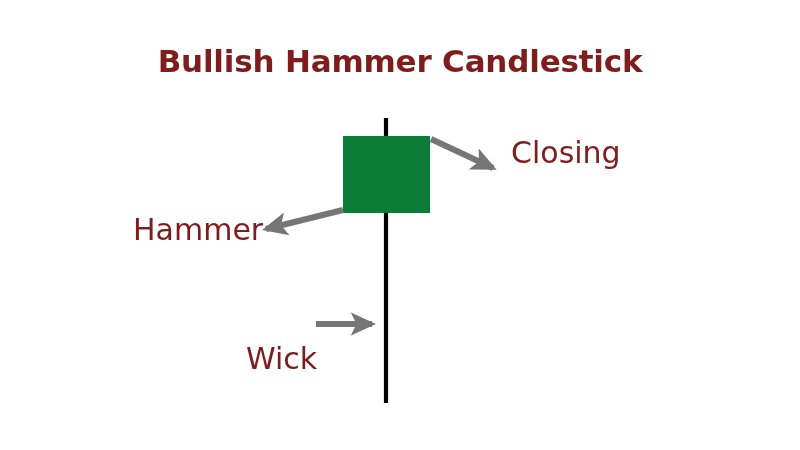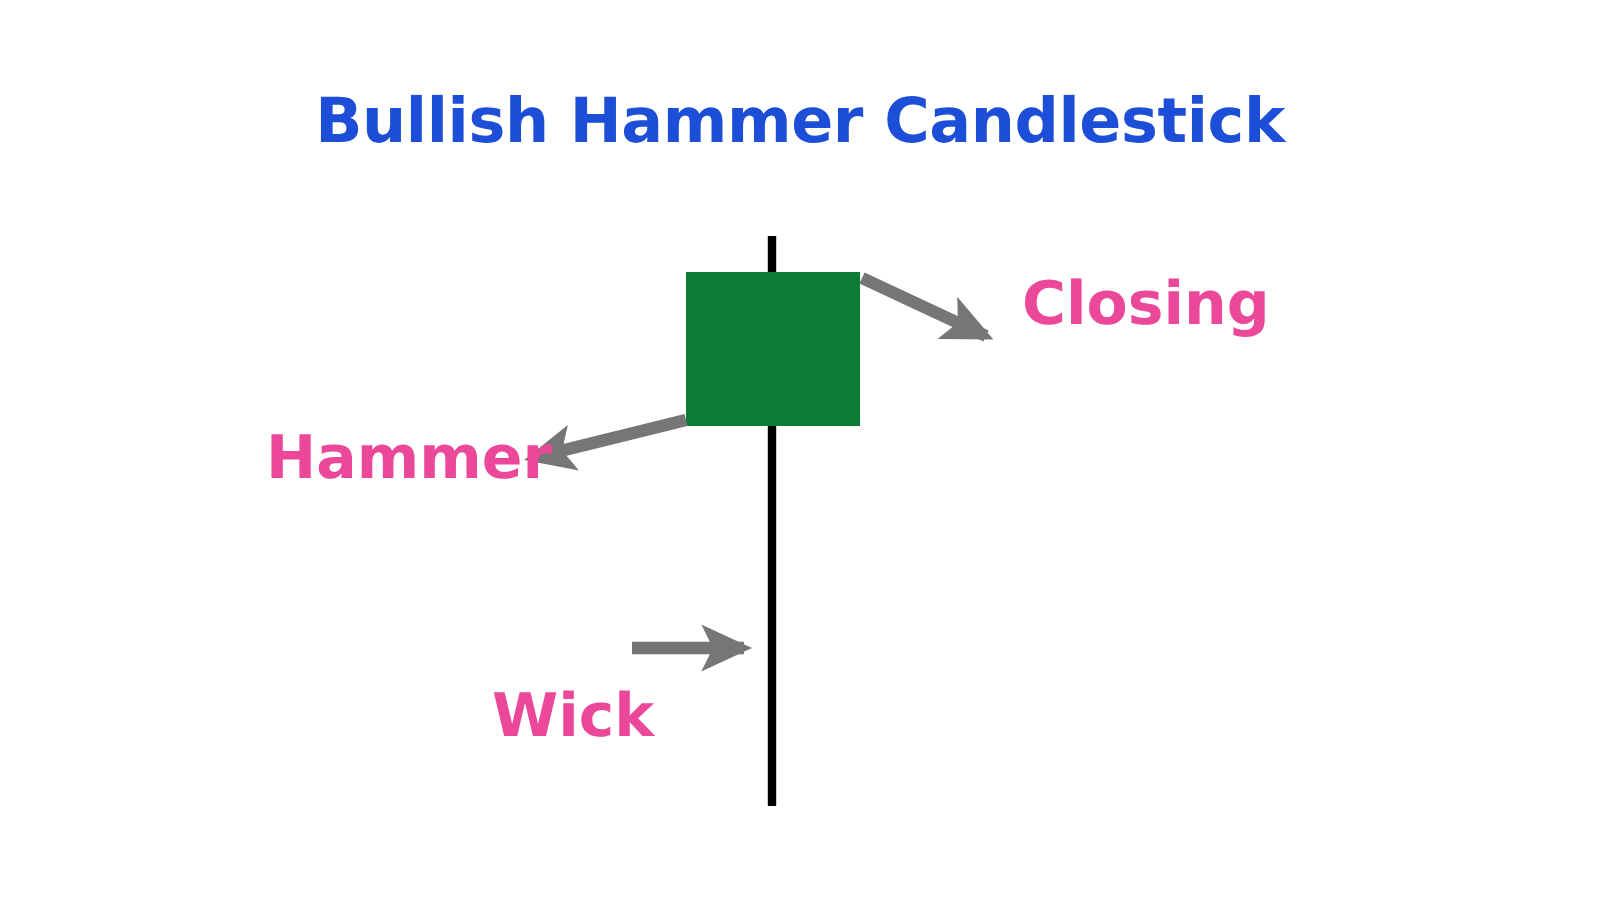--- a/index.html
+++ b/index.html
@@ -20,40 +20,40 @@
   #chart-title {
     position: absolute;
     left: 0;
     top: 43px;
     width: 800px;
     text-align: center;
     font-family: "DejaVu Sans", "Liberation Sans", sans-serif;
     font-size: 31px;
     font-weight: 700;
     letter-spacing: -0.2px;
-    color: #1d4ed8;
+    color: #7f1d1d;
     white-space: nowrap;
   }
 
   
   #diagram {
     position: absolute;
     left: 0;
     top: 0;
     width: 800px;
     height: 450px;
   }
 
   
   .annot-label {
     position: absolute;
     font-family: "DejaVu Sans", "Liberation Sans", sans-serif;
     font-size: 30px;
-    font-weight: 700;
-    color: #ec4899;
+    font-weight: 400;
+    color: #7f1d1d;
     white-space: nowrap;
     line-height: 1;
   }
   #label-closing {
     left: 511px;
     top: 138px;
   }
   #label-opening {
     left: 133px;
     top: 215px;

